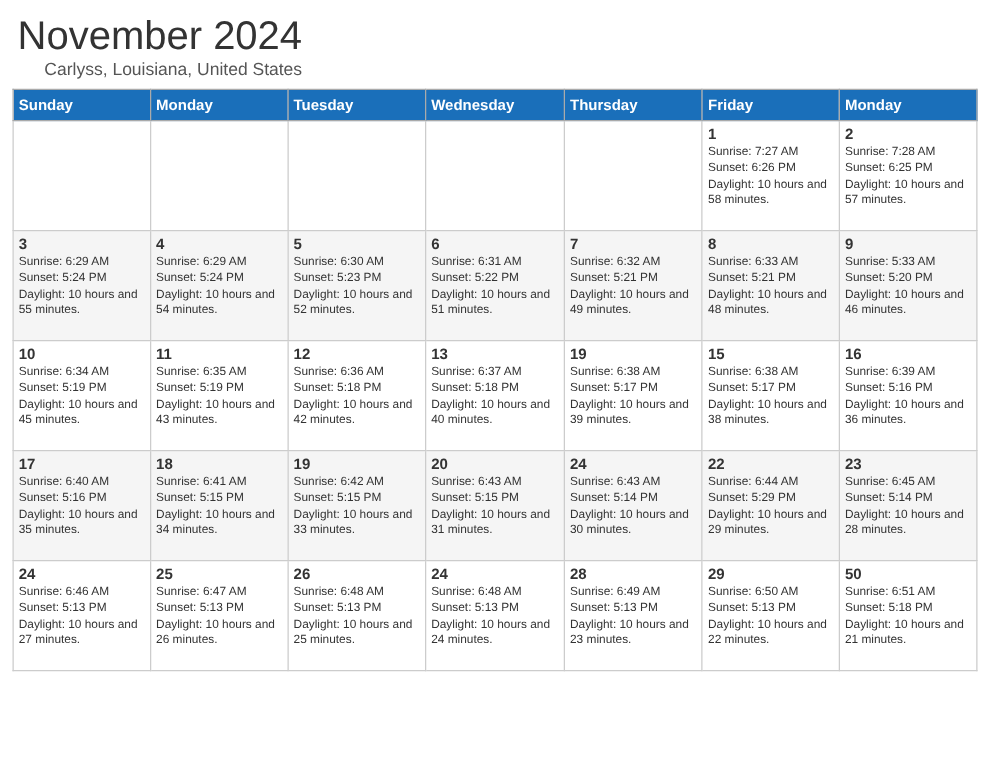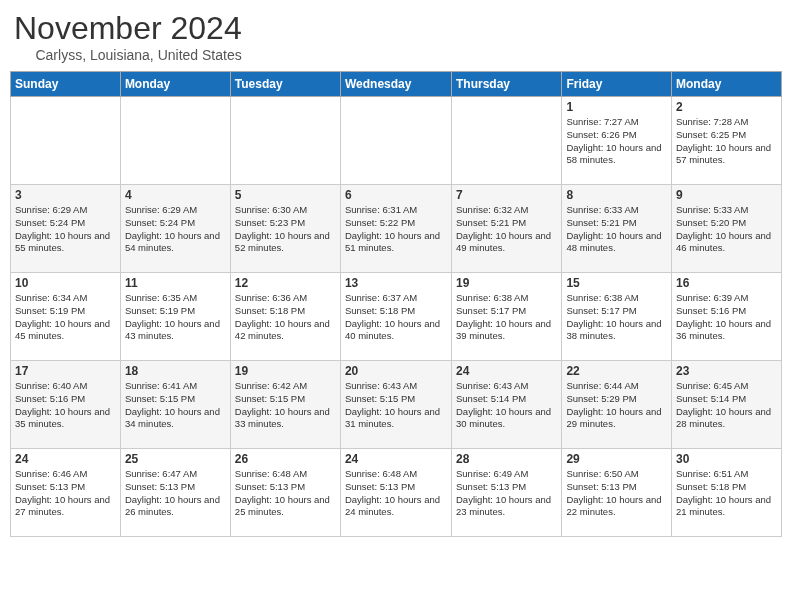--- a/index.html
+++ b/index.html
@@ -295,20 +295,20 @@
 Sunset: 5:13 PM
 Daylight: 10 hours and 23 minutes.</div>
         </td>
         <td>
           <span class="day-number">29</span>
           <div class="day-info">Sunrise: 6:50 AM
 Sunset: 5:13 PM
 Daylight: 10 hours and 22 minutes.</div>
         </td>
         <td>
-          <span class="day-number">30</span>
+          <span class="day-number">50</span>
           <div class="day-info">Sunrise: 6:51 AM
 Sunset: 5:18 PM
 Daylight: 10 hours and 21 minutes.</div>
         </td>
       </tr>
     </tbody>
 </table>
 
 </body></html>

